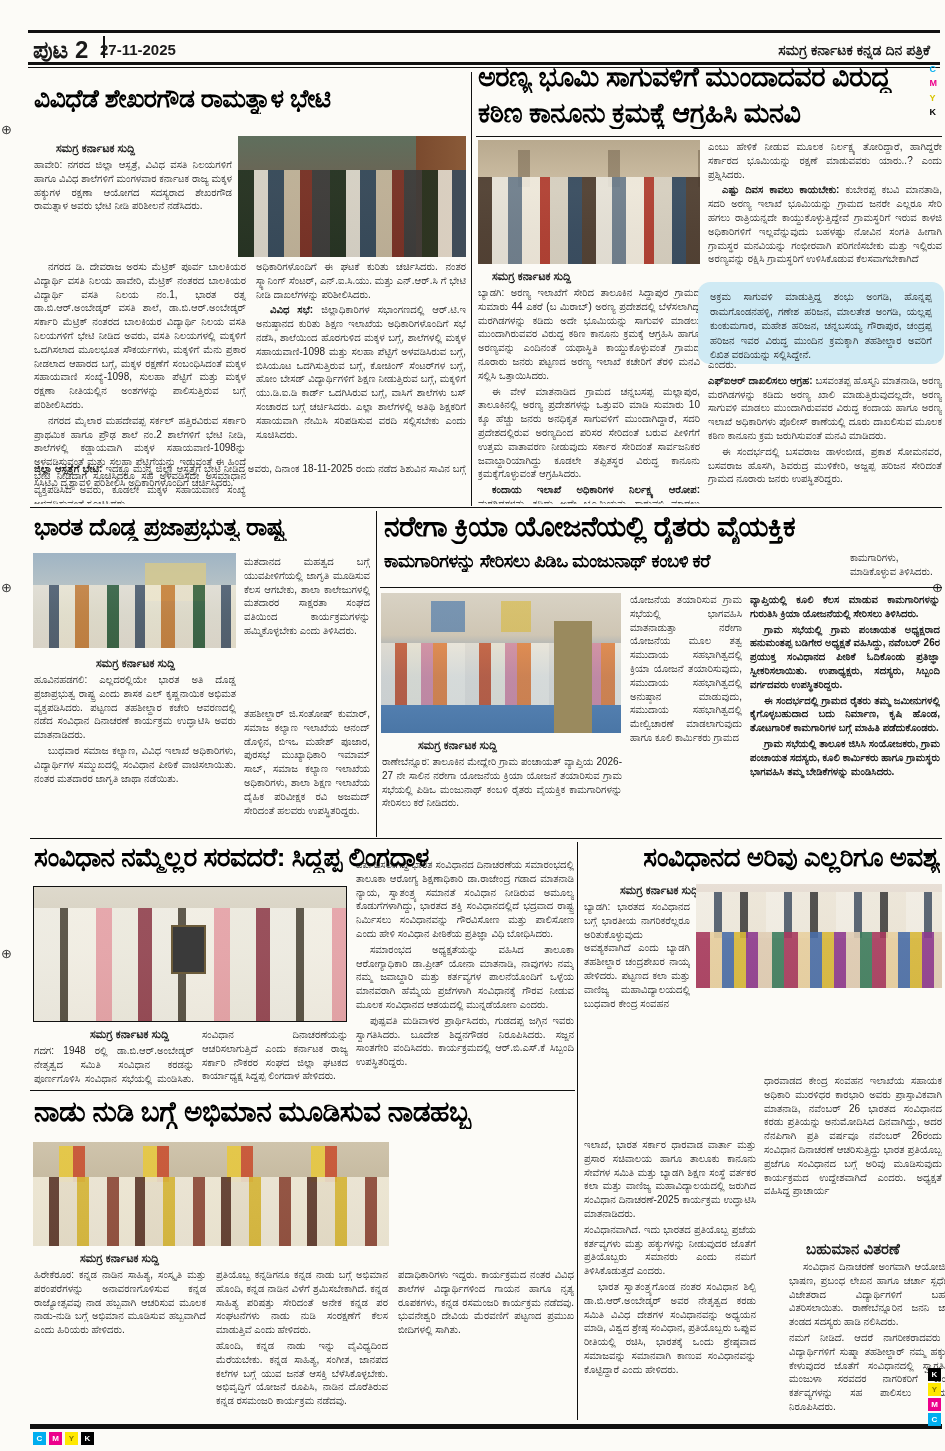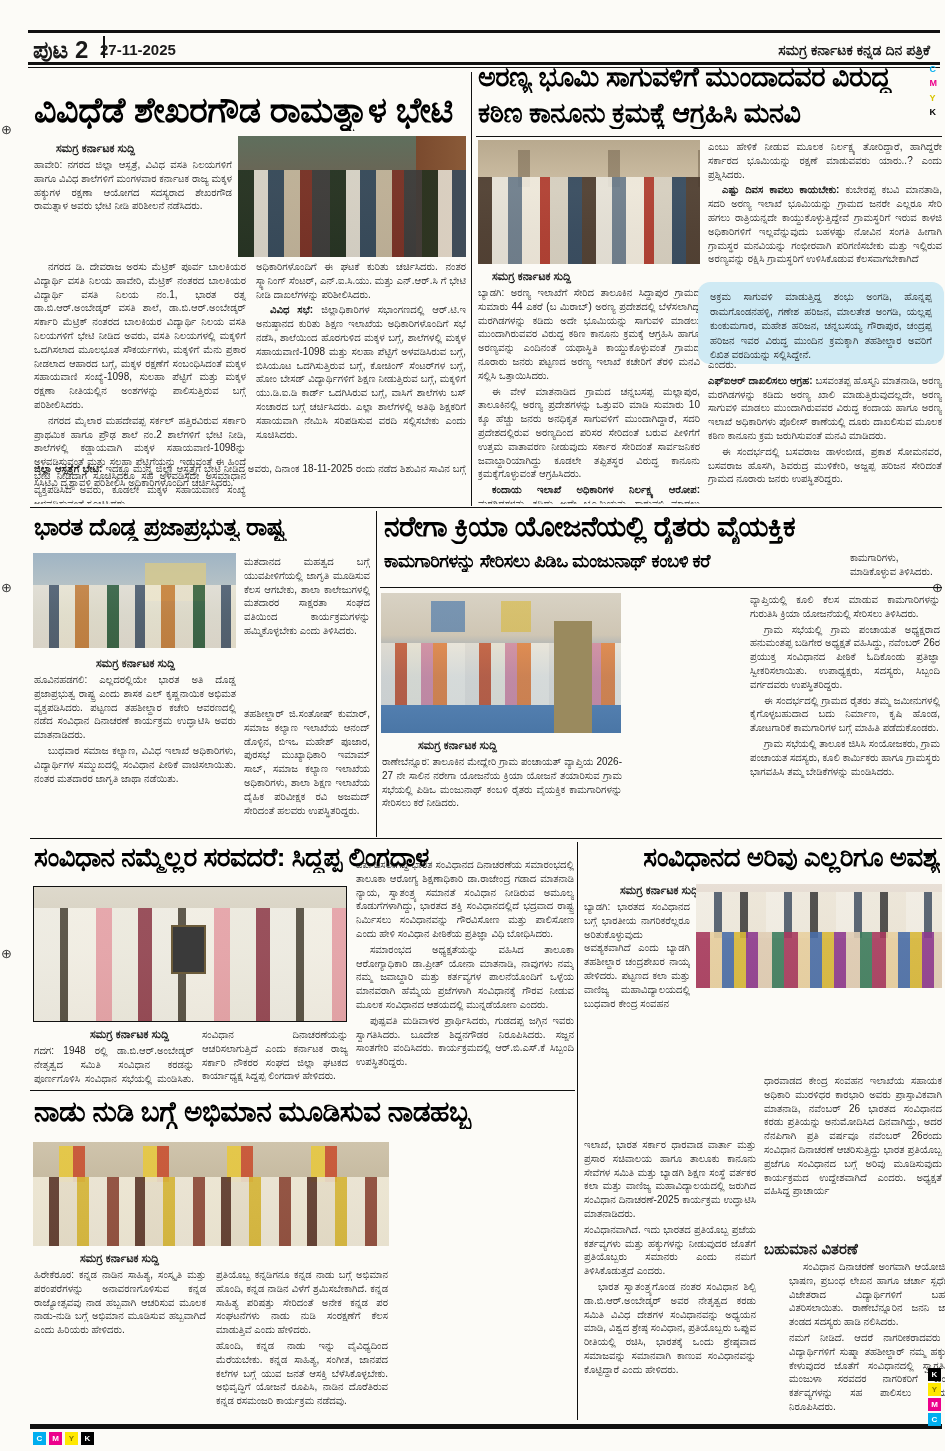--- a/index.html
+++ b/index.html
@@ -12,21 +12,21 @@
   .byline{font-weight:bold;font-size:11px;}
   .dateline{font-weight:bold;}
   .body-col{font-size:10px;line-height:1.38;text-align:justify;overflow:hidden;}
   .body-col p{margin:0 0 2px 0;text-indent:14px;}
   .body-col p.nofirst{text-indent:0;}
   .subhead-inline{font-weight:bold;}
   .photo{position:absolute;overflow:hidden;}
   .photo .band{position:absolute;left:0;right:0;}
   .quote-box{position:absolute;background:#cfeaf4;border-radius:12px;font-size:10px;line-height:1.45;
              text-align:justify;padding:8px 12px;overflow:hidden;}
-  .centered-sub{font-weight:bold;font-size:15px;}
+  .centered-sub{font-weight:bold;text-align:center;font-size:15px;}
   .mark{position:absolute;color:#333;font-size:13px;}
   .cmyk-v{position:absolute;display:flex;flex-direction:column;font-size:9px;font-weight:bold;line-height:1.6;}
   .sq{width:13px;height:13px;display:flex;align-items:center;justify-content:center;
       font-size:8px;font-weight:bold;}
 </style>
 </head>
 <body>
 
 <div class="page">
 
@@ -51,21 +51,21 @@
   <div class="mark" style="right:2px;top:946px;">⊕</div>
 
   <div class="vr" style="left:471px;top:72px;height:434px;"></div>
   <div class="hr" style="left:30px;top:507px;width:912px;"></div>
   <div class="vr" style="left:376px;top:511px;height:326px;"></div>
   <div class="hr" style="left:30px;top:838px;width:912px;"></div>
   <div class="vr" style="left:577px;top:842px;height:578px;"></div>
   <div class="hr" style="left:30px;top:1090px;width:545px;"></div>
 
   <div class="abs" style="left:30px;top:76px;width:438px;height:430px;">
-    <div class="headline" style="position:absolute;left:4px;top:14px;width:434px;font-size:35px;">ವಿವಿಧೆಡೆ ಶೇಖರಗೌಡ ರಾಮತ್ನಾಳ ಭೇಟಿ</div>
+    <div class="headline" style="position:absolute;left:4px;top:8px;width:434px;font-size:25px;">ವಿವಿಧೆಡೆ ಶೇಖರಗೌಡ ರಾಮತ್ನಾಳ ಭೇಟಿ</div>
     <div class="photo" style="left:208px;top:60px;width:228px;height:121px;background:
         linear-gradient(180deg,#5f6f5d 0%,#6e6152 45%,#4a4238 100%);">
       <div class="band" style="top:0;height:100%;left:78%;width:22%;background:linear-gradient(90deg,#7a4a2e,#8a5a38);"></div>
       <div class="band" style="top:28%;height:72%;background:repeating-linear-gradient(90deg,#20301f 0 16px,#e8e4d8 16px 30px,#334a5e 30px 46px,#cdbfa4 46px 62px,#7d2f23 62px 74px,#3a3a3a 74px 92px);opacity:.85;"></div>
     </div>
     <div class="byline" style="position:absolute;left:26px;top:66px;">ಸಮಗ್ರ ಕರ್ನಾಟಕ ಸುದ್ದಿ</div>
     <div class="body-col" style="position:absolute;left:4px;top:82px;width:198px;height:100px;">
       <p class="nofirst">ಹಾವೇರಿ: ನಗರದ ಜಿಲ್ಲಾ ಆಸ್ಪತ್ರೆ, ವಿವಿಧ ವಸತಿ ನಿಲಯಗಳಿಗೆ ಹಾಗೂ ವಿವಿಧ ಶಾಲೆಗಳಿಗೆ ಮಂಗಳವಾರ ಕರ್ನಾಟಕ ರಾಜ್ಯ ಮಕ್ಕಳ ಹಕ್ಕುಗಳ ರಕ್ಷಣಾ ಆಯೋಗದ ಸದಸ್ಯರಾದ ಶೇಖರಗೌಡ ರಾಮತ್ನಾಳ ಅವರು ಭೇಟಿ ನೀಡಿ ಪರಿಶೀಲನೆ ನಡೆಸಿದರು.</p>
     </div>
     <div class="body-col" style="position:absolute;left:4px;top:184px;width:212px;height:244px;">
@@ -141,21 +141,24 @@
     <div class="photo" style="left:1px;top:82px;width:240px;height:140px;background:
         linear-gradient(180deg,#d8d2c4 0%,#cfc6b4 30%,#5b87b8 60%,#4a76a6 100%);">
       <div class="band" style="top:6%;height:22%;background:repeating-linear-gradient(90deg,transparent 0 50px,#3a6ea8 50px 84px,transparent 84px 120px,#d8b83a 120px 150px,transparent 150px 200px);opacity:.6;"></div>
       <div class="band" style="top:36%;height:44%;background:repeating-linear-gradient(90deg,#e8e3d8 0 14px,#c8552e 14px 26px,#f0ead8 26px 40px,#d88aa0 40px 52px,#e8813a 52px 66px,#f4efe2 66px 84px);opacity:.8;"></div>
       <div class="band" style="top:20%;height:80%;left:72%;width:16%;background:#9a8a5e;"></div>
     </div>
     <div class="byline" style="position:absolute;left:38px;top:228px;">ಸಮಗ್ರ ಕರ್ನಾಟಕ ಸುದ್ದಿ</div>
     <div class="body-col" style="position:absolute;left:2px;top:244px;width:240px;height:78px;">
       <p class="nofirst">ರಾಣೇಬೆನ್ನೂರ: ತಾಲೂಕಿನ ಮೇದ್ಲೇರಿ ಗ್ರಾಮ ಪಂಚಾಯತ್ ವ್ಯಾಪ್ತಿಯ 2026-27 ನೇ ಸಾಲಿನ ನರೇಗಾ ಯೋಜನೆಯ ಕ್ರಿಯಾ ಯೋಜನೆ ತಯಾರಿಸುವ ಗ್ರಾಮ ಸಭೆಯಲ್ಲಿ ಪಿಡಿಒ ಮಂಜುನಾಥ್ ಕಂಬಳಿ ರೈತರು ವೈಯಕ್ತಿಕ ಕಾಮಗಾರಿಗಳನ್ನು ಸೇರಿಸಲು ಕರೆ ನೀಡಿದರು.</p>
     </div>
-    <div class="body-col" style="position:absolute;left:370px;top:82px;width:190px;height:240px;">
+    <div class="body-col" style="position:absolute;left:250px;top:82px;width:112px;height:240px;">
+      <p class="nofirst">ಯೋಜನೆಯ ತಯಾರಿಸುವ ಗ್ರಾಮ ಸಭೆಯಲ್ಲಿ ಭಾಗವಹಿಸಿ ಮಾತನಾಡುತ್ತಾ ನರೇಗಾ ಯೋಜನೆಯ ಮೂಲ ತತ್ವ ಸಮುದಾಯ ಸಹಭಾಗಿತ್ವದಲ್ಲಿ ಕ್ರಿಯಾ ಯೋಜನೆ ತಯಾರಿಸುವುದು, ಸಮುದಾಯ ಸಹಭಾಗಿತ್ವದಲ್ಲಿ ಅನುಷ್ಠಾನ ಮಾಡುವುದು, ಸಮುದಾಯ ಸಹಭಾಗಿತ್ವದಲ್ಲಿ ಮೇಲ್ವಿಚಾರಣೆ ಮಾಡಲಾಗುವುದು ಹಾಗೂ ಕೂಲಿ ಕಾರ್ಮಿಕರು ಗ್ರಾಮದ</p>
+    </div>
+    <div class="body-col" style="position:absolute;left:370px;top:82px;width:190px;height:240px;font-weight:bold;">
       <p class="nofirst">ವ್ಯಾಪ್ತಿಯಲ್ಲಿ ಕೂಲಿ ಕೆಲಸ ಮಾಡುವ ಕಾಮಗಾರಿಗಳನ್ನು ಗುರುತಿಸಿ ಕ್ರಿಯಾ ಯೋಜನೆಯಲ್ಲಿ ಸೇರಿಸಲು ತಿಳಿಸಿದರು.</p>
       <p>ಗ್ರಾಮ ಸಭೆಯಲ್ಲಿ ಗ್ರಾಮ ಪಂಚಾಯತ ಅಧ್ಯಕ್ಷರಾದ ಹನುಮಂತಪ್ಪ ಬಡಿಗೇರ ಅಧ್ಯಕ್ಷತೆ ವಹಿಸಿದ್ದು, ನವೆಂಬರ್ 26ರ ಪ್ರಯುಕ್ತ ಸಂವಿಧಾನದ ಪೀಠಿಕೆ ಓದಿಕೊಂಡು ಪ್ರತಿಜ್ಞಾ ಸ್ವೀಕರಿಸಲಾಯಿತು. ಉಪಾಧ್ಯಕ್ಷರು, ಸದಸ್ಯರು, ಸಿಬ್ಬಂದಿ ವರ್ಗದವರು ಉಪಸ್ಥಿತರಿದ್ದರು.</p>
       <p>ಈ ಸಂದರ್ಭದಲ್ಲಿ ಗ್ರಾಮದ ರೈತರು ತಮ್ಮ ಜಮೀನುಗಳಲ್ಲಿ ಕೈಗೊಳ್ಳಬಹುದಾದ ಬದು ನಿರ್ಮಾಣ, ಕೃಷಿ ಹೊಂಡ, ತೋಟಗಾರಿಕೆ ಕಾಮಗಾರಿಗಳ ಬಗ್ಗೆ ಮಾಹಿತಿ ಪಡೆದುಕೊಂಡರು.</p>
       <p>ಗ್ರಾಮ ಸಭೆಯಲ್ಲಿ ತಾಲೂಕ ಜಿಸಿಸಿ ಸಂಯೋಜಕರು, ಗ್ರಾಮ ಪಂಚಾಯತ ಸದಸ್ಯರು, ಕೂಲಿ ಕಾರ್ಮಿಕರು ಹಾಗೂ ಗ್ರಾಮಸ್ಥರು ಭಾಗವಹಿಸಿ ತಮ್ಮ ಬೇಡಿಕೆಗಳನ್ನು ಮಂಡಿಸಿದರು.</p>
     </div>
   </div>
 
   <div class="abs" style="left:30px;top:842px;width:545px;height:246px;">
     <div class="headline" style="position:absolute;left:4px;top:0px;width:520px;font-size:26px;">ಸಂವಿಧಾನ ನಮ್ಮೆಲ್ಲರ ಸರವದರೆ: ಸಿದ್ದಪ್ಪ ಲಿಂಗದಾಳ</div>
     <div class="photo" style="left:3px;top:44px;width:312px;height:134px;border:1px solid #111;background:
@@ -185,20 +188,23 @@
       <div class="band" style="top:4%;height:34%;background:repeating-linear-gradient(90deg,transparent 0 26px,#e8c83a 26px 40px,#c84a2a 40px 52px,transparent 52px 84px);opacity:.85;"></div>
       <div class="band" style="top:34%;height:66%;background:repeating-linear-gradient(90deg,#f0ead8 0 16px,#5e3a2e 16px 26px,#e8e0cc 26px 44px,#d8b83a 44px 56px,#eee8d8 56px 74px,#8e4a3a 74px 86px);opacity:.9;"></div>
     </div>
     <div class="byline" style="position:absolute;left:50px;top:158px;">ಸಮಗ್ರ ಕರ್ನಾಟಕ ಸುದ್ದಿ</div>
     <div class="body-col" style="position:absolute;left:4px;top:174px;width:172px;height:150px;">
       <p class="nofirst">ಹಿರೇಕೆರೂರ: ಕನ್ನಡ ನಾಡಿನ ಸಾಹಿತ್ಯ, ಸಂಸ್ಕೃತಿ ಮತ್ತು ಪರಂಪರೆಗಳನ್ನು ಅನಾವರಣಗೊಳಿಸುವ ಕನ್ನಡ ರಾಜ್ಯೋತ್ಸವವು ನಾಡ ಹಬ್ಬವಾಗಿ ಆಚರಿಸುವ ಮೂಲಕ ನಾಡು-ನುಡಿ ಬಗ್ಗೆ ಅಭಿಮಾನ ಮೂಡಿಸುವ ಹಬ್ಬವಾಗಿದೆ ಎಂದು ಹಿರಿಯರು ಹೇಳಿದರು.</p>
     </div>
     <div class="body-col" style="position:absolute;left:186px;top:174px;width:172px;height:150px;">
       <p class="nofirst">ಪ್ರತಿಯೊಬ್ಬ ಕನ್ನಡಿಗನೂ ಕನ್ನಡ ನಾಡು ಬಗ್ಗೆ ಅಭಿಮಾನ ಹೊಂದಿ, ಕನ್ನಡ ನಾಡಿನ ವಿಳೆಗೆ ಶ್ರಮಿಸಬೇಕಾಗಿದೆ. ಕನ್ನಡ ಸಾಹಿತ್ಯ ಪರಿಷತ್ತು ಸೇರಿದಂತೆ ಅನೇಕ ಕನ್ನಡ ಪರ ಸಂಘಟನೆಗಳು ನಾಡು ನುಡಿ ಸಂರಕ್ಷಣೆಗೆ ಕೆಲಸ ಮಾಡುತ್ತಿವೆ ಎಂದು ಹೇಳಿದರು.</p>
       <p class="nofirst">ಹೊಂದಿ, ಕನ್ನಡ ನಾಡು ಇನ್ನು ವೈವಿಧ್ಯದಿಂದ ಮೆರೆಯಬೇಕು. ಕನ್ನಡ ಸಾಹಿತ್ಯ, ಸಂಗೀತ, ಜಾನಪದ ಕಲೆಗಳ ಬಗ್ಗೆ ಯುವ ಜನತೆ ಆಸಕ್ತಿ ಬೆಳೆಸಿಕೊಳ್ಳಬೇಕು. ಅಭಿವೃದ್ಧಿಗೆ ಯೋಜನೆ ರೂಪಿಸಿ, ನಾಡಿನ ದೊರೆತಿರುವ ಕನ್ನಡ ರಸಮಂಜರಿ ಕಾರ್ಯಕ್ರಮ ನಡೆದವು.</p>
+    </div>
+    <div class="body-col" style="position:absolute;left:368px;top:174px;width:176px;height:150px;">
+      <p class="nofirst">ಪದಾಧಿಕಾರಿಗಳು ಇದ್ದರು. ಕಾರ್ಯಕ್ರಮದ ನಂತರ ವಿವಿಧ ಶಾಲೆಗಳ ವಿದ್ಯಾರ್ಥಿಗಳಿಂದ ಗಾಯನ ಹಾಗೂ ನೃತ್ಯ ರೂಪಕಗಳು, ಕನ್ನಡ ರಸಮಂಜರಿ ಕಾರ್ಯಕ್ರಮ ನಡೆದವು. ಭುವನೇಶ್ವರಿ ದೇವಿಯ ಮೆರವಣಿಗೆ ಪಟ್ಟಣದ ಪ್ರಮುಖ ಬೀದಿಗಳಲ್ಲಿ ಸಾಗಿತು.</p>
     </div>
   </div>
 
   <div class="abs" style="left:582px;top:842px;width:360px;height:578px;">
     <div class="headline" style="position:absolute;left:2px;top:0px;width:356px;font-size:26px;text-align:right;">ಸಂವಿಧಾನದ ಅರಿವು ಎಲ್ಲರಿಗೂ ಅವಶ್ಯ</div>
     <div class="byline" style="position:absolute;left:38px;top:42px;">ಸಮಗ್ರ ಕರ್ನಾಟಕ ಸುದ್ದಿ</div>
     <div class="photo" style="left:114px;top:42px;width:246px;height:104px;background:
         linear-gradient(180deg,#e8dfd6 0%,#e0d6c8 45%,#c4b8a4 100%);">
       <div class="band" style="top:8%;height:44%;background:repeating-linear-gradient(90deg,#f4f1e8 0 18px,#3a4a5e 18px 26px,#f0ece0 26px 44px,#2f2f2f 44px 52px,#eee8da 52px 70px);opacity:.8;"></div>
       <div class="band" style="top:46%;height:54%;background:repeating-linear-gradient(90deg,#a83a5e 0 14px,#e8d0a0 14px 26px,#4a6ea8 26px 38px,#d8b83a 38px 50px,#8e3a8e 50px 62px,#e0cdb4 62px 76px,#3e7d5e 76px 88px);opacity:.9;"></div>

